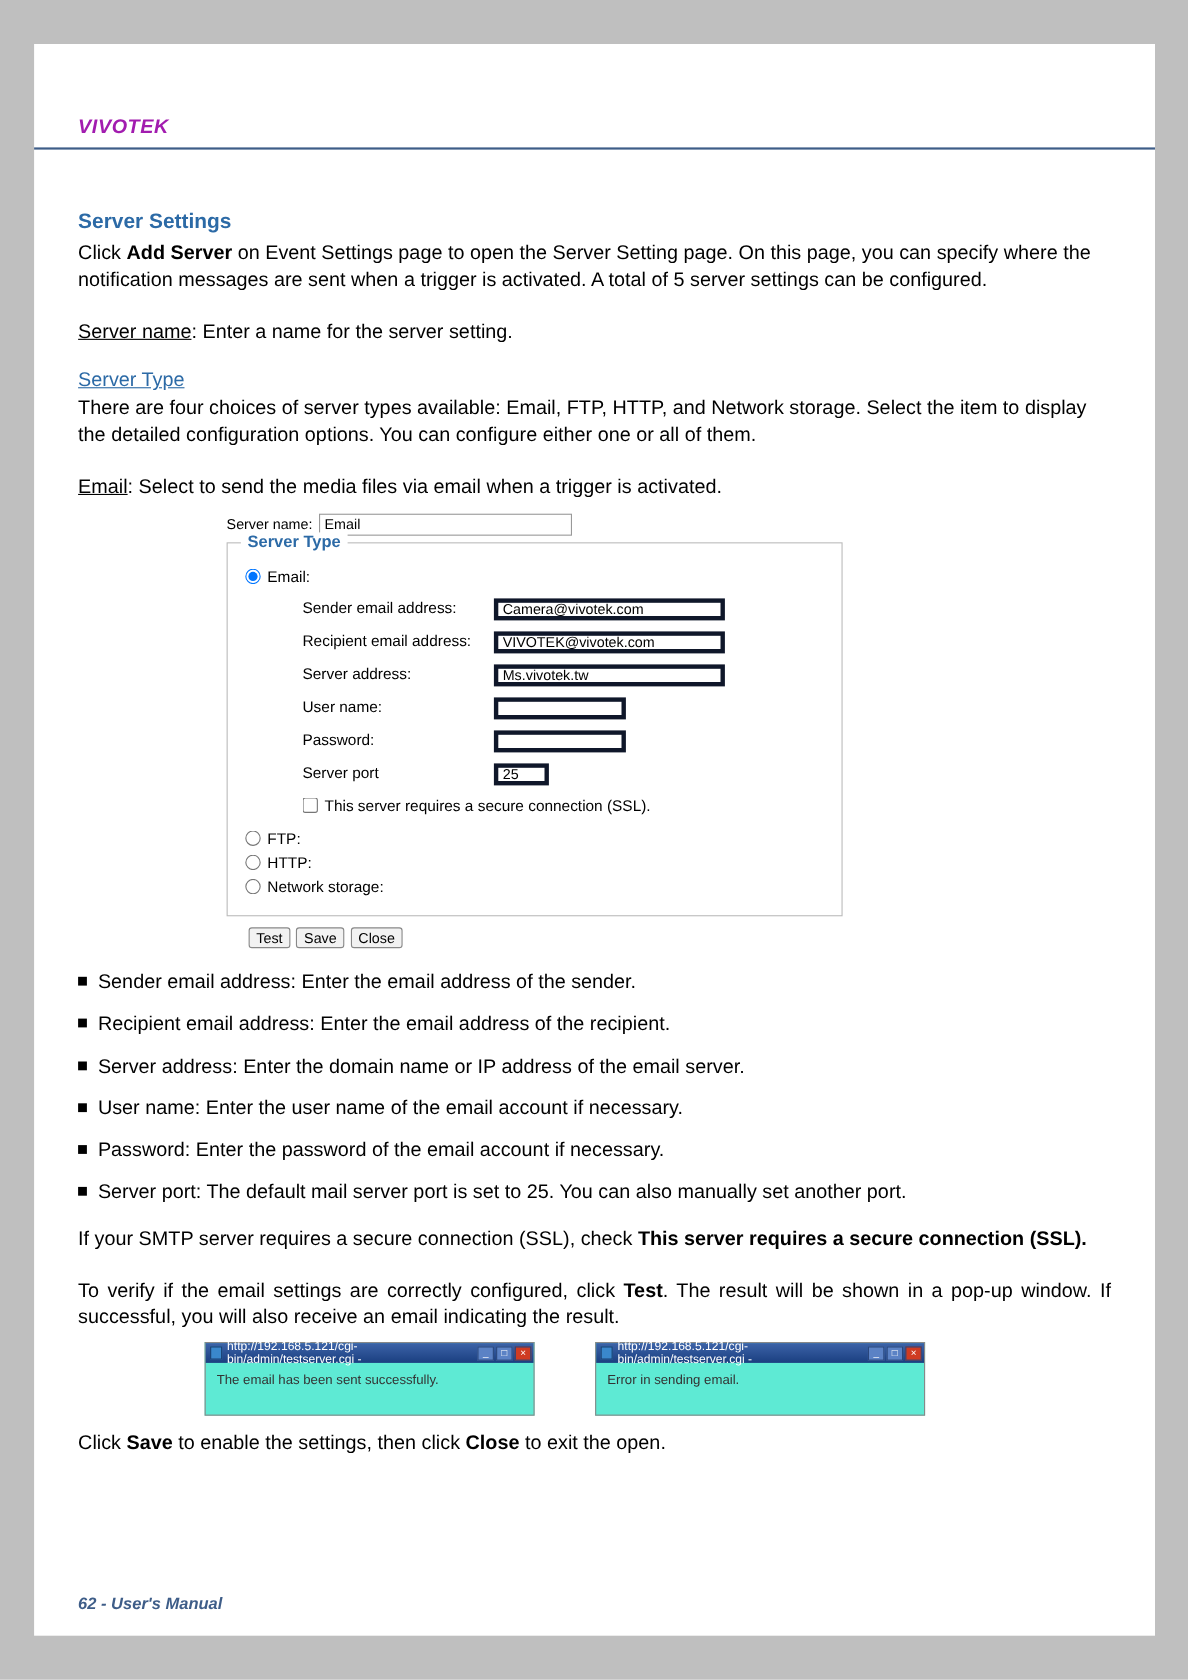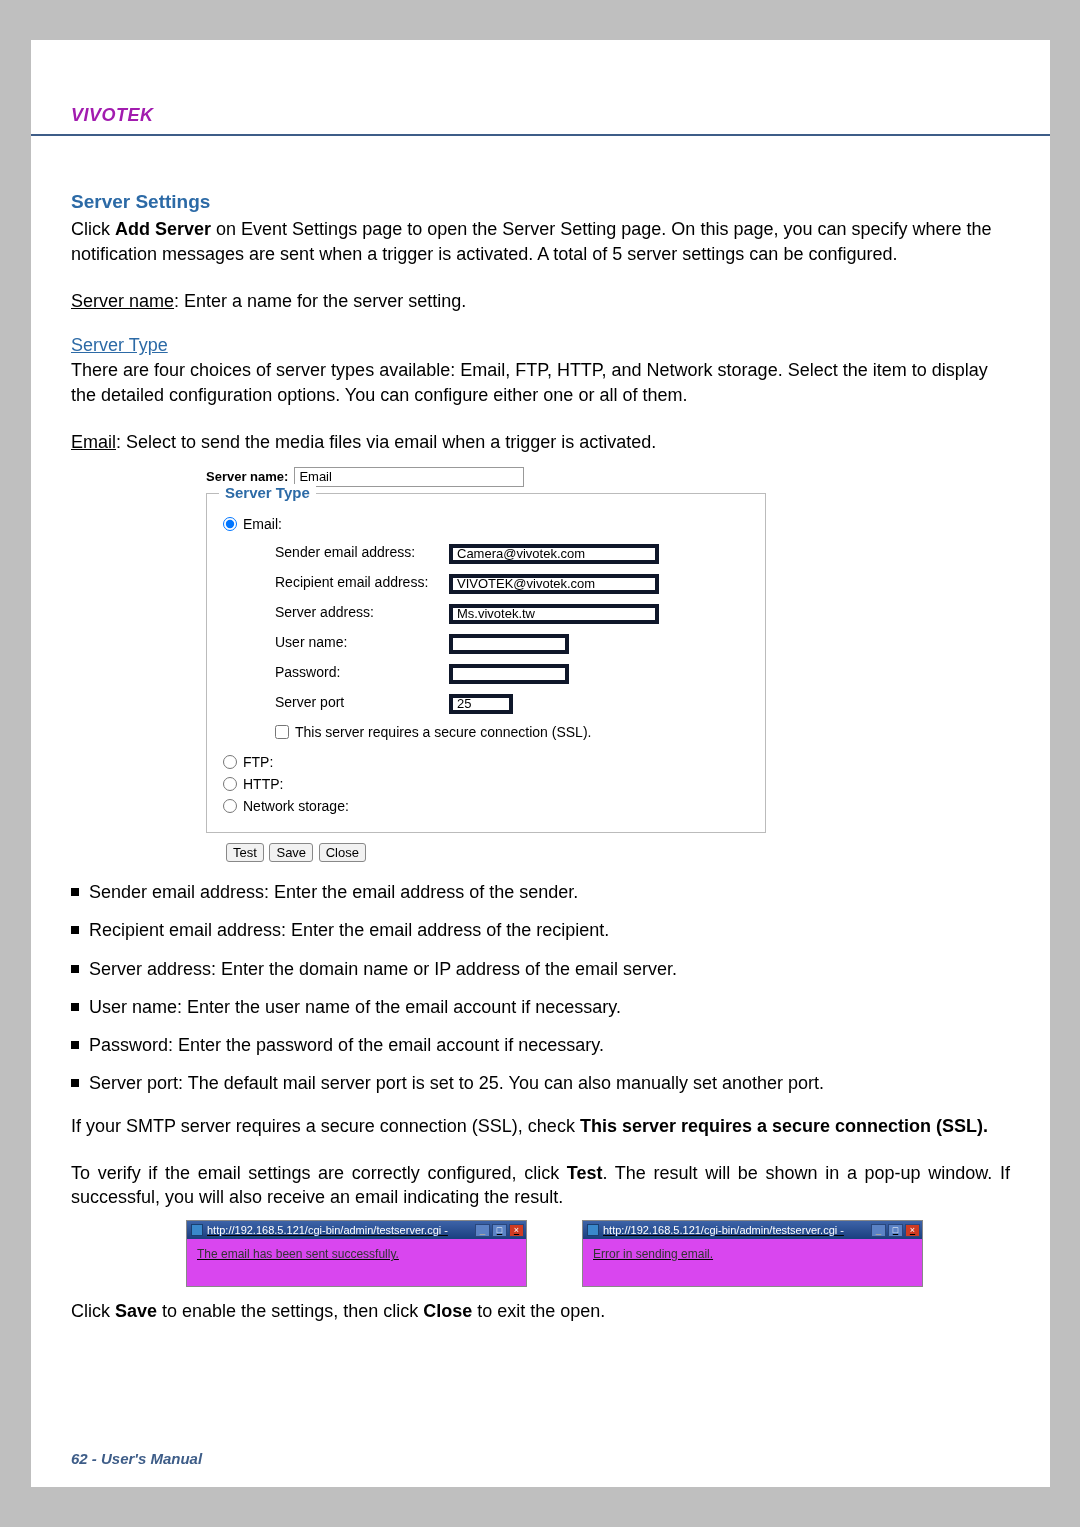--- a/index.html
+++ b/index.html
@@ -62,21 +62,21 @@
       width: 560px;
       font-size: 13px;
       color: #000;
       margin-bottom: 18px;
     }
     .form-row-top {
       display: flex;
       align-items: center;
       margin-bottom: 6px;
     }
-    .form-row-top label { font-weight: bold; margin-right: 6px; }
+    .form-row-top label { font-weight: normal; margin-right: 6px; }
     .form-row-top input {
       font-size: 13px;
       height: 20px;
       width: 230px;
       border: 1px solid #999;
       padding: 0 4px;
     }
     .fieldset {
       border: 1px solid #bbb;
       position: relative;
@@ -120,21 +120,21 @@
       font-size: 14px;
     }
     .frow input[type=text], .frow input[type=password] {
       border: 4px solid #0f172a;
       height: 20px;
       font-size: 13px;
       padding: 0 4px;
     }
     .frow .wide { width: 210px; }
     .frow .med { width: 120px; }
-    .frow .short { width: 64px; }
+    .frow .short { width: 50px; }
     .ssl-row {
       display: flex;
       align-items: center;
       margin-left: 52px;
       font-size: 14px;
       margin-top: 2px;
     }
     .ssl-row input { margin-right: 6px; width: 14px; height: 14px; }
     .btn-row {
       margin-top: 10px;
@@ -164,24 +164,23 @@
       width: 8px; height: 8px; background: #000;
       margin-top: 8px; margin-right: 10px; flex: none;
     }
     .popups {
       display: flex;
       gap: 55px;
       margin-left: 115px;
       margin-bottom: 12px;
     }
     .popup {
-      width: 341px;
+      width: 300px;
       border: 1px solid #888;
-      background: #d946ef;
-      text-decoration: underline;
+      background: #5eead4;
     }
     .titlebar {
       display: flex;
       align-items: center;
       background: linear-gradient(#3d63a8,#1a3f80);
       color: #fff;
       font-size: 11px;
       height: 18px;
       padding-left: 4px;
     }

